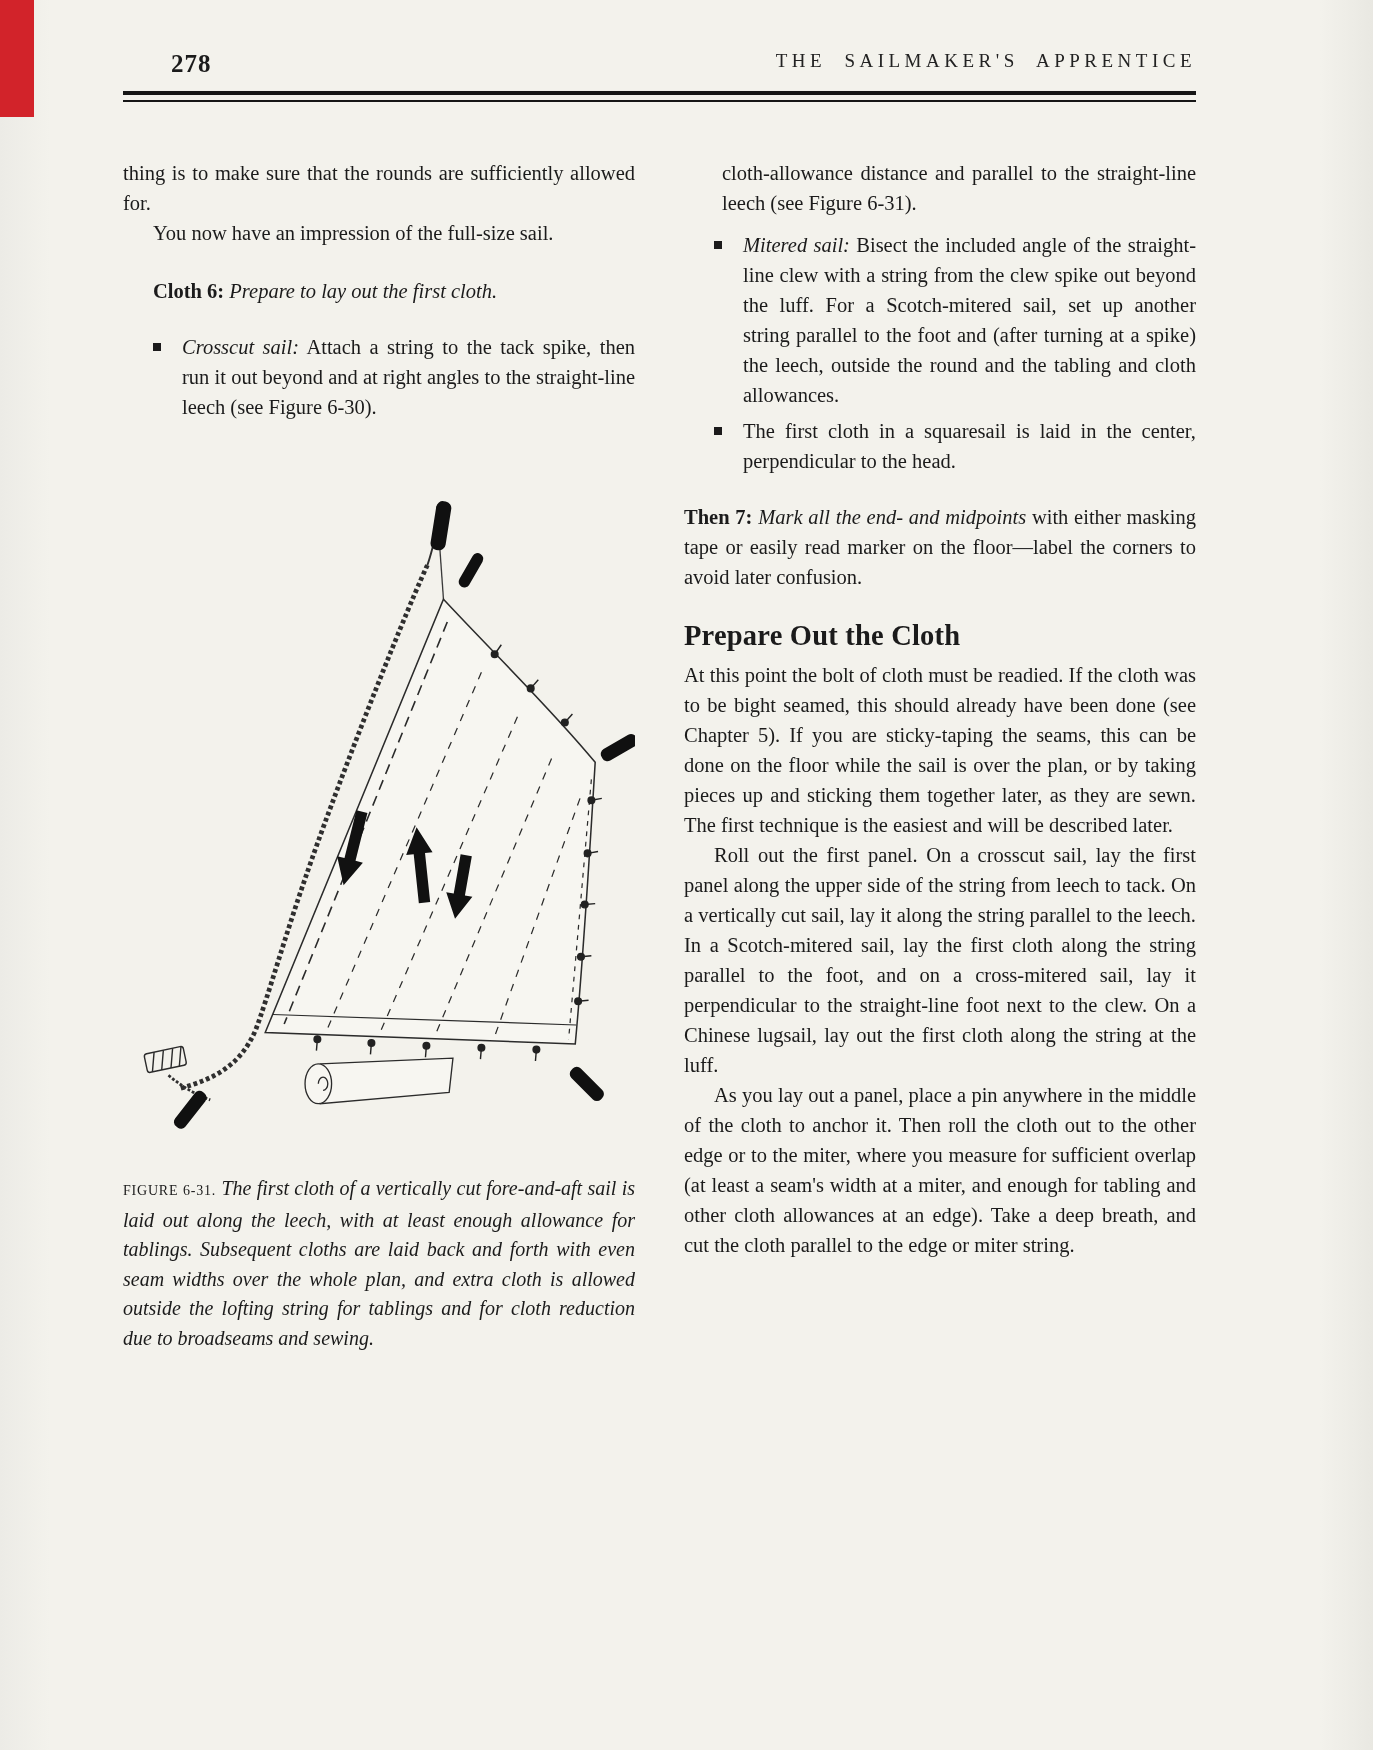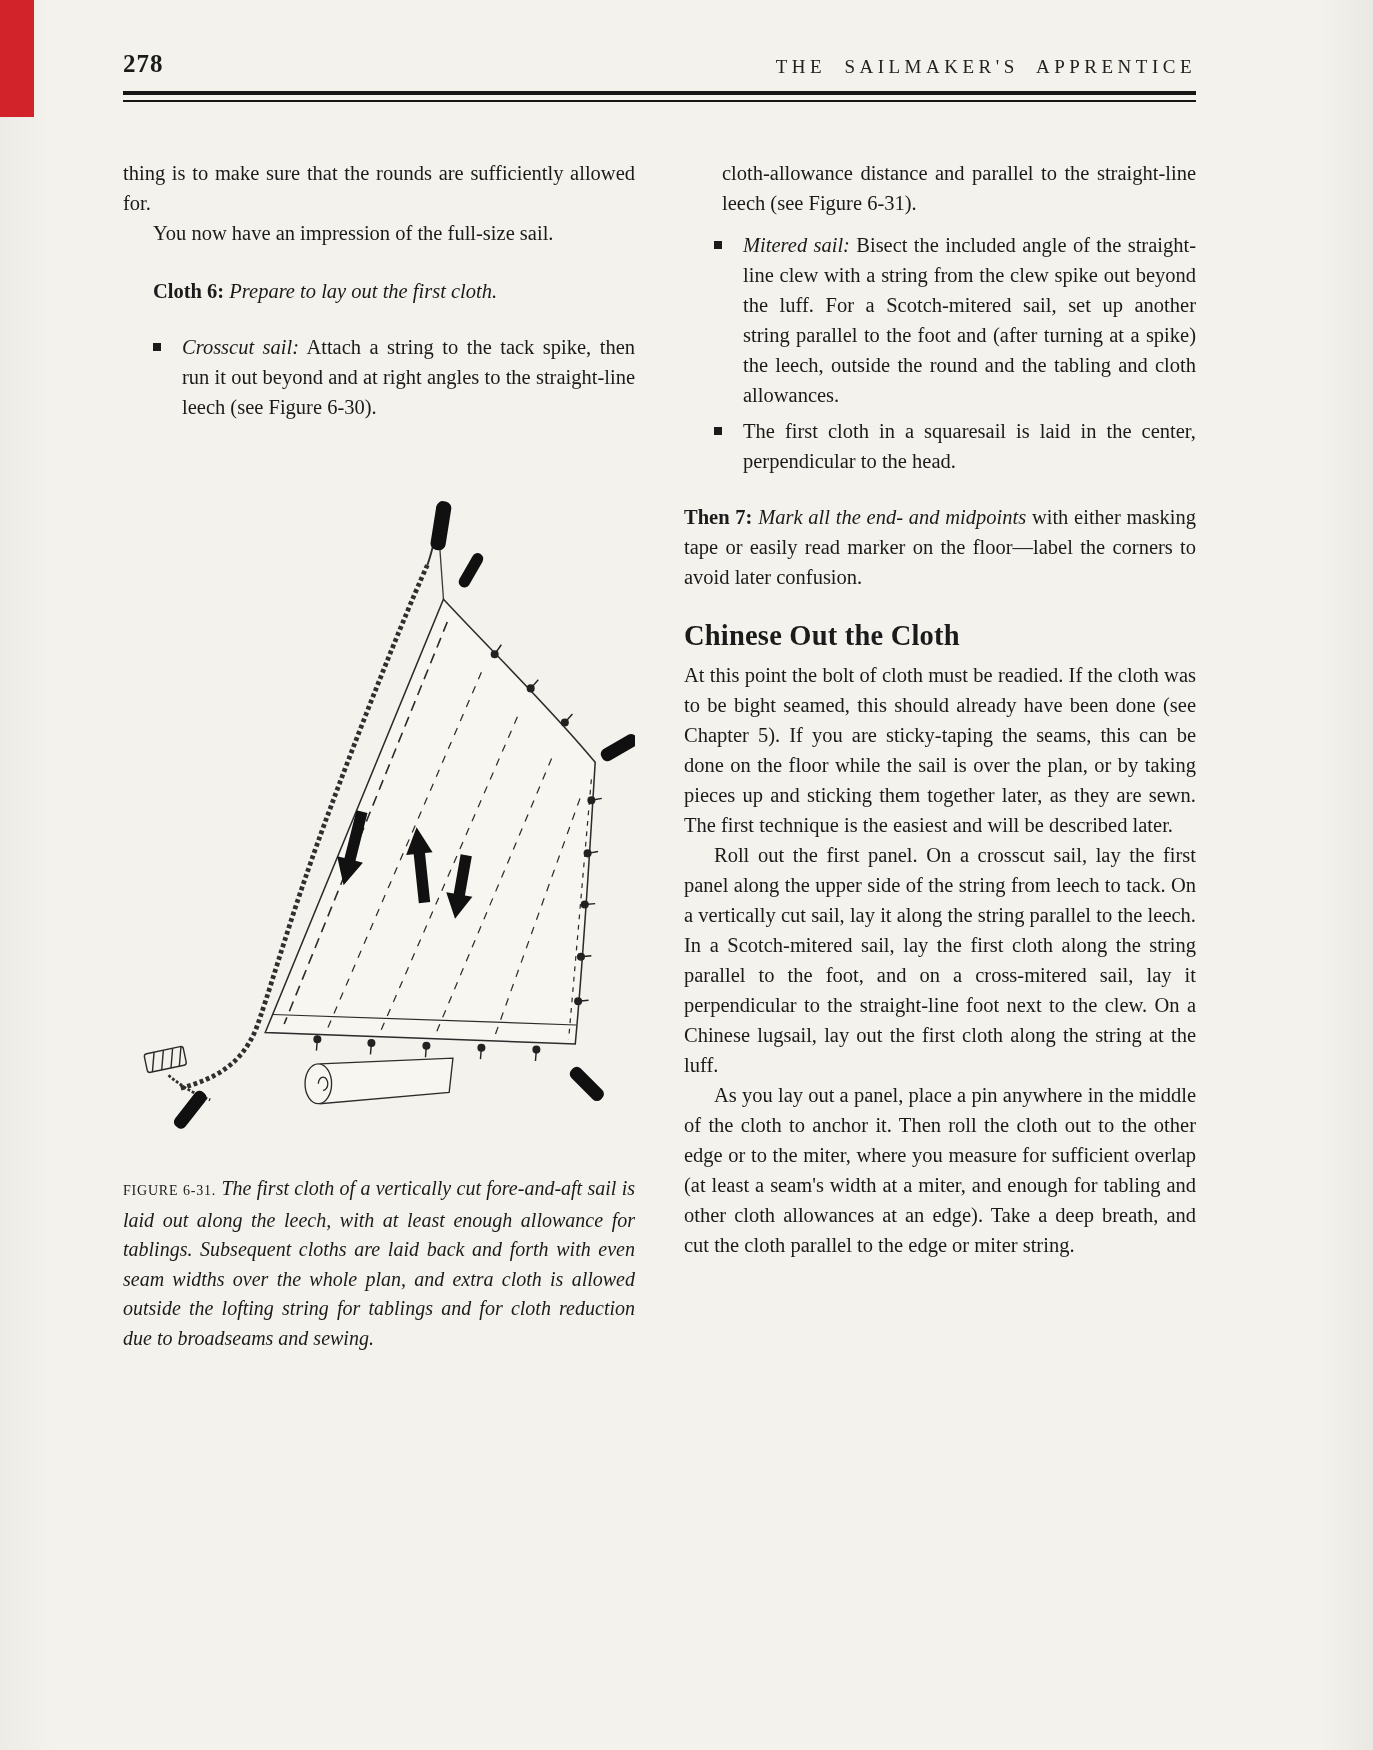--- a/index.html
+++ b/index.html
@@ -6,21 +6,21 @@
   html, body { width:1373px; }
   body { background:#8a8a86; }
   .page {
     position:relative; width:1373px; height:1750px; overflow:hidden;
     background:linear-gradient(90deg, #ecebe6 0px, #f3f2ec 50px, #f3f2ec 1320px, #e9e8e2 1373px);
     font-family:"Liberation Serif","DejaVu Serif",serif;
     color:#1b1b1b;
   }
   .red-strip { position:absolute; left:0; top:0; width:34px; height:117px; background:#d2232a; }
   .pagehead { position:absolute; left:123px; top:50px; width:1073px; }
-  .pagehead-row { display:flex; justify-content:space-between; align-items:flex-end; }
+  .pagehead-row { display:flex; justify-content:space-between; align-items:flex-start;margin-left:48px; }
   .pagenum { font-weight:bold; font-size:25px; letter-spacing:1px; }
   .runtitle { font-size:19px; letter-spacing:4.5px; word-spacing:9px; color:#222; }
   .rule-thick { height:4px; background:#161616; margin-top:13px; }
   .rule-thin  { height:2px; background:#161616; margin-top:5px; }
   .columns { position:absolute; left:123px; top:158px; width:1073px; display:flex; gap:49px; }
   .col { width:512px;font-family:Liberation Serif, serif; }
   .body-text { font-size:20.5px; line-height:30px; text-align:justify; }
   .indent { text-indent:30px; }
   .step { margin-top:28px; margin-left:30px; text-align:left; }
   .bullets { margin-top:26px; }
@@ -180,21 +180,21 @@
           <p class="body-text"><em></em> <span>The first cloth in a squaresail is laid in the center, perpendicular to the head.</span></p>
         </div>
       </div>
 
       <p class="body-text step7">
         <strong>Then 7:</strong>
         <em>Mark all the end- and midpoints</em>
         <span>with either masking tape or easily read marker on the floor—label the corners to avoid later confusion.</span>
       </p>
 
-      <h2 class="sect">Chinese Out the Cloth</h2>
+      <h2 class="sect">Prepare Out the Cloth</h2>
 
       <p class="body-text">At this point the bolt of cloth must be readied. If the cloth was to be bight seamed, this should already have been done (see Chapter 5). If you are sticky-taping the seams, this can be done on the floor while the sail is over the plan, or by taking pieces up and sticking them together later, as they are sewn. The first technique is the easiest and will be described later.</p>
       <p class="body-text indent">Roll out the first panel. On a crosscut sail, lay the first panel along the upper side of the string from leech to tack. On a vertically cut sail, lay it along the string parallel to the leech. In a Scotch-mitered sail, lay the first cloth along the string parallel to the foot, and on a cross-mitered sail, lay it perpendicular to the straight-line foot next to the clew. On a Chinese lugsail, lay out the first cloth along the string at the luff.</p>
       <p class="body-text indent">As you lay out a panel, place a pin anywhere in the middle of the cloth to anchor it. Then roll the cloth out to the other edge or to the miter, where you measure for sufficient overlap (at least a seam's width at a miter, and enough for tabling and other cloth allowances at an edge). Take a deep breath, and cut the cloth parallel to the edge or miter string.</p>
     </section>
 
   </main>
 </div>
 
 </body></html>

